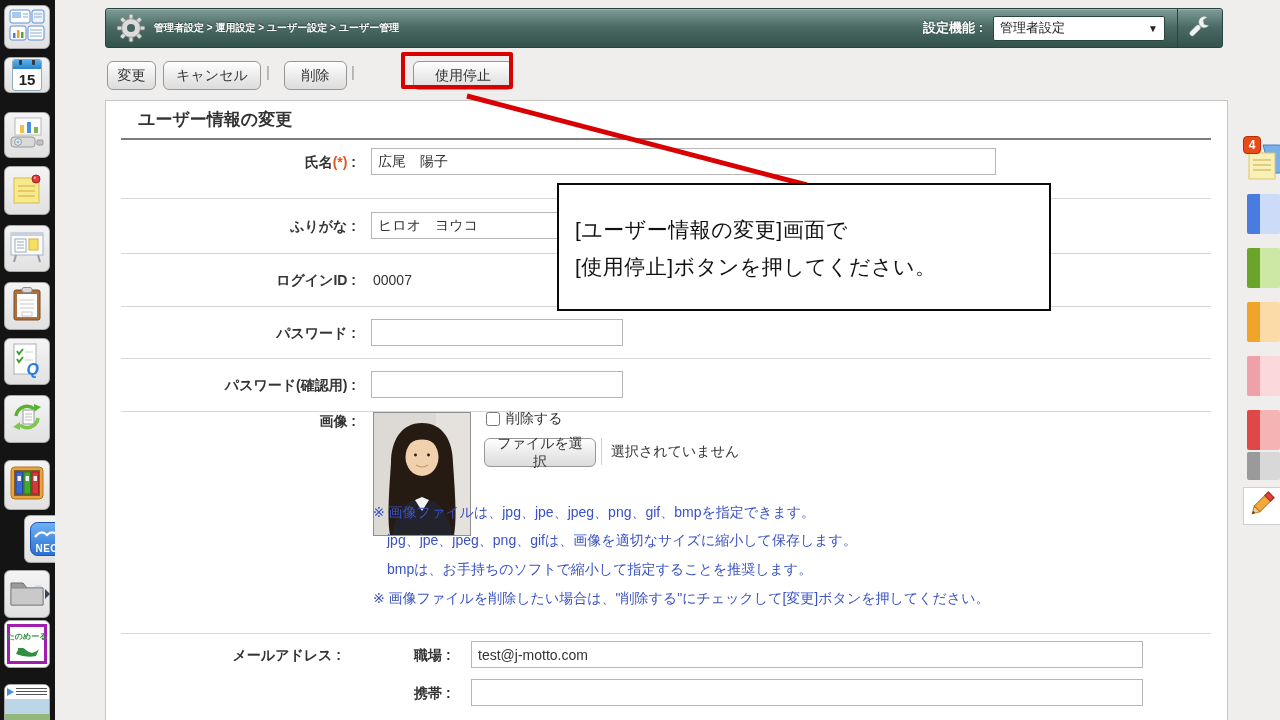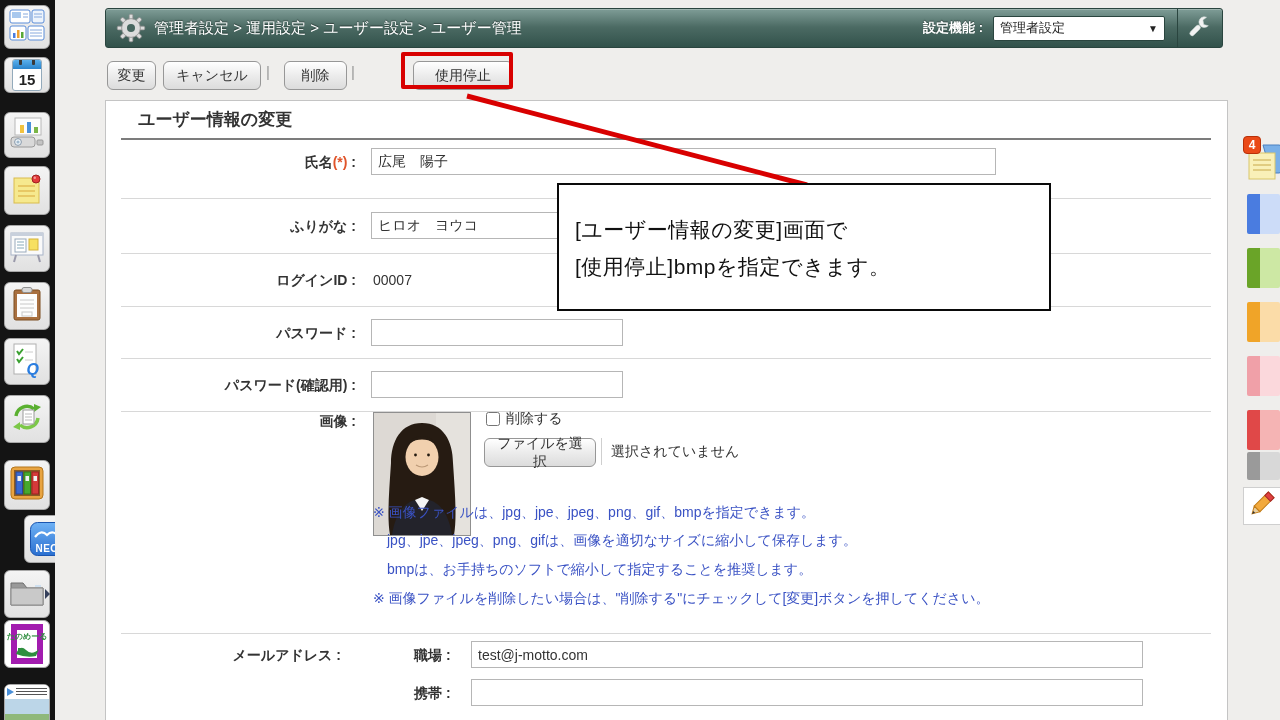--- a/index.html
+++ b/index.html
@@ -10,34 +10,34 @@
   #left-rail { position:absolute; left:0; top:0; width:55px; height:720px; background:#141414; overflow:hidden; z-index:20; }
   .tile { position:absolute; left:4px; width:46px; background:linear-gradient(#f4f4f4,#e1e1e1);
           border:1px solid #a8a8a8; border-radius:6px; display:flex; align-items:center; justify-content:center; cursor:pointer; }
   .tile-arrow { position:absolute; right:-1px; width:0; height:0; border-left:5px solid #35405c; border-top:5px solid transparent; border-bottom:5px solid transparent; }
   .cal { width:30px; height:32px; background:#fff; border:1px solid #93aabb; border-radius:3px; overflow:hidden; }
   .cal-top { height:9px; background:linear-gradient(#5ab0ec,#2a84cc); display:flex; justify-content:space-between; padding:0 6px; }
   .pin { width:3px; height:7px; background:#3a3a3a; margin-top:-2px; border-radius:1px; }
   .cal-day { font-size:15px; font-weight:bold; line-height:21px; text-align:center; color:#222; }
   .neo-wrap { position:relative; width:34px; height:34px; }
   .neo-label { position:absolute; left:0; right:0; bottom:2px; text-align:center; color:#fff; font-size:10px; font-weight:bold; letter-spacing:.5px; }
-  .tano { width:32px; height:40px; background:#fff; border:6px solid #a21caf; display:flex; flex-direction:column; align-items:center; justify-content:center; }
+  .tano { width:40px; height:40px; background:#fff; border:3px solid #a21caf; display:flex; flex-direction:column; align-items:center; justify-content:center; }
   .tano-txt { color:#2f8f3f; font-weight:bold; font-size:8px; white-space:nowrap; }
   .banner { width:46px; height:58px; background:#fff; overflow:hidden; }
   .banner-top { height:14px; display:flex; align-items:center; gap:2px; padding:0 2px; background:#fff; }
   .plane { width:0; height:0; border-left:7px solid #4a90d9; border-top:4px solid transparent; border-bottom:4px solid transparent; }
   .banner-lines { flex:1; height:8px; background:repeating-linear-gradient(#555 0 1px, transparent 1px 3px); }
   .banner-img { height:44px; background:linear-gradient(#bcd6e8 0 35%, #8fb87a 35% 70%, #4f7a42 70% 100%); }
   .q-letter { position:absolute; right:4px; bottom:2px; color:#2a7de0; font-weight:bold; font-size:16px; font-style:italic; }
 
   
   #header-bar { position:absolute; left:105px; top:8px; width:1118px; height:40px;
      background:linear-gradient(#7f9d97, #4b6a63 48%, #32524b); border:1px solid #2a453f; border-radius:3px;
      display:flex; align-items:center; z-index:15; box-shadow:inset 0 1px 0 rgba(255,255,255,.25); }
-  #breadcrumb { color:#fff; font-size:15px; font-weight:normal; text-shadow:0 -1px 1px rgba(0,0,0,.45); margin-left:8px; }
+  #breadcrumb { color:#fff; font-size:10px; font-weight:bold; text-shadow:0 -1px 1px rgba(0,0,0,.45); margin-left:8px; }
   .hdr-right { margin-left:auto; display:flex; align-items:center; height:100%; }
   .hdr-label { color:#fff; font-size:13px; font-weight:bold; margin-right:10px; text-shadow:0 -1px 1px rgba(0,0,0,.4); }
   .hdr-select { width:172px; height:25px; background:#fff; border:1px solid #2a453f; border-radius:2px;
      display:flex; align-items:center; font-size:13px; color:#222; padding:0 6px; cursor:pointer; }
   .hdr-select .caret { margin-left:auto; font-size:10px; color:#222; }
   .hdr-divider { width:1px; height:100%; background:#6e8a84; border-left:1px solid #2a453f; margin:0 0 0 12px; }
   .wrench-btn { width:44px; height:100%; display:flex; align-items:center; justify-content:center; background:transparent; border:none; cursor:pointer; }
 
   
   .btn { position:absolute; height:29px; background:linear-gradient(#ffffff,#ececec 50%,#dcdcdc);
@@ -378,14 +378,14 @@
       <rect x="11" y="2" width="8" height="20" fill="#f2a93c" stroke="#c27d18"></rect>
       <rect x="11" y="2" width="8" height="5" fill="#e04040" stroke="#a82828"></rect>
       <path d="M11,22 L15,29 L19,22 Z" fill="#e8cfa0" stroke="#c27d18"></path>
       <path d="M13.8,26 L15,29 L16.2,26 Z" fill="#333"></path>
     </g>
   </svg></span>
 </div>
 
 <div id="callout">
   <div>[ユーザー情報の変更]画面で</div>
-  <div>[使用停止]bmpを指定できます。</div>
+  <div>[使用停止]ボタンを押してください。</div>
 </div>
 
 </body></html>

